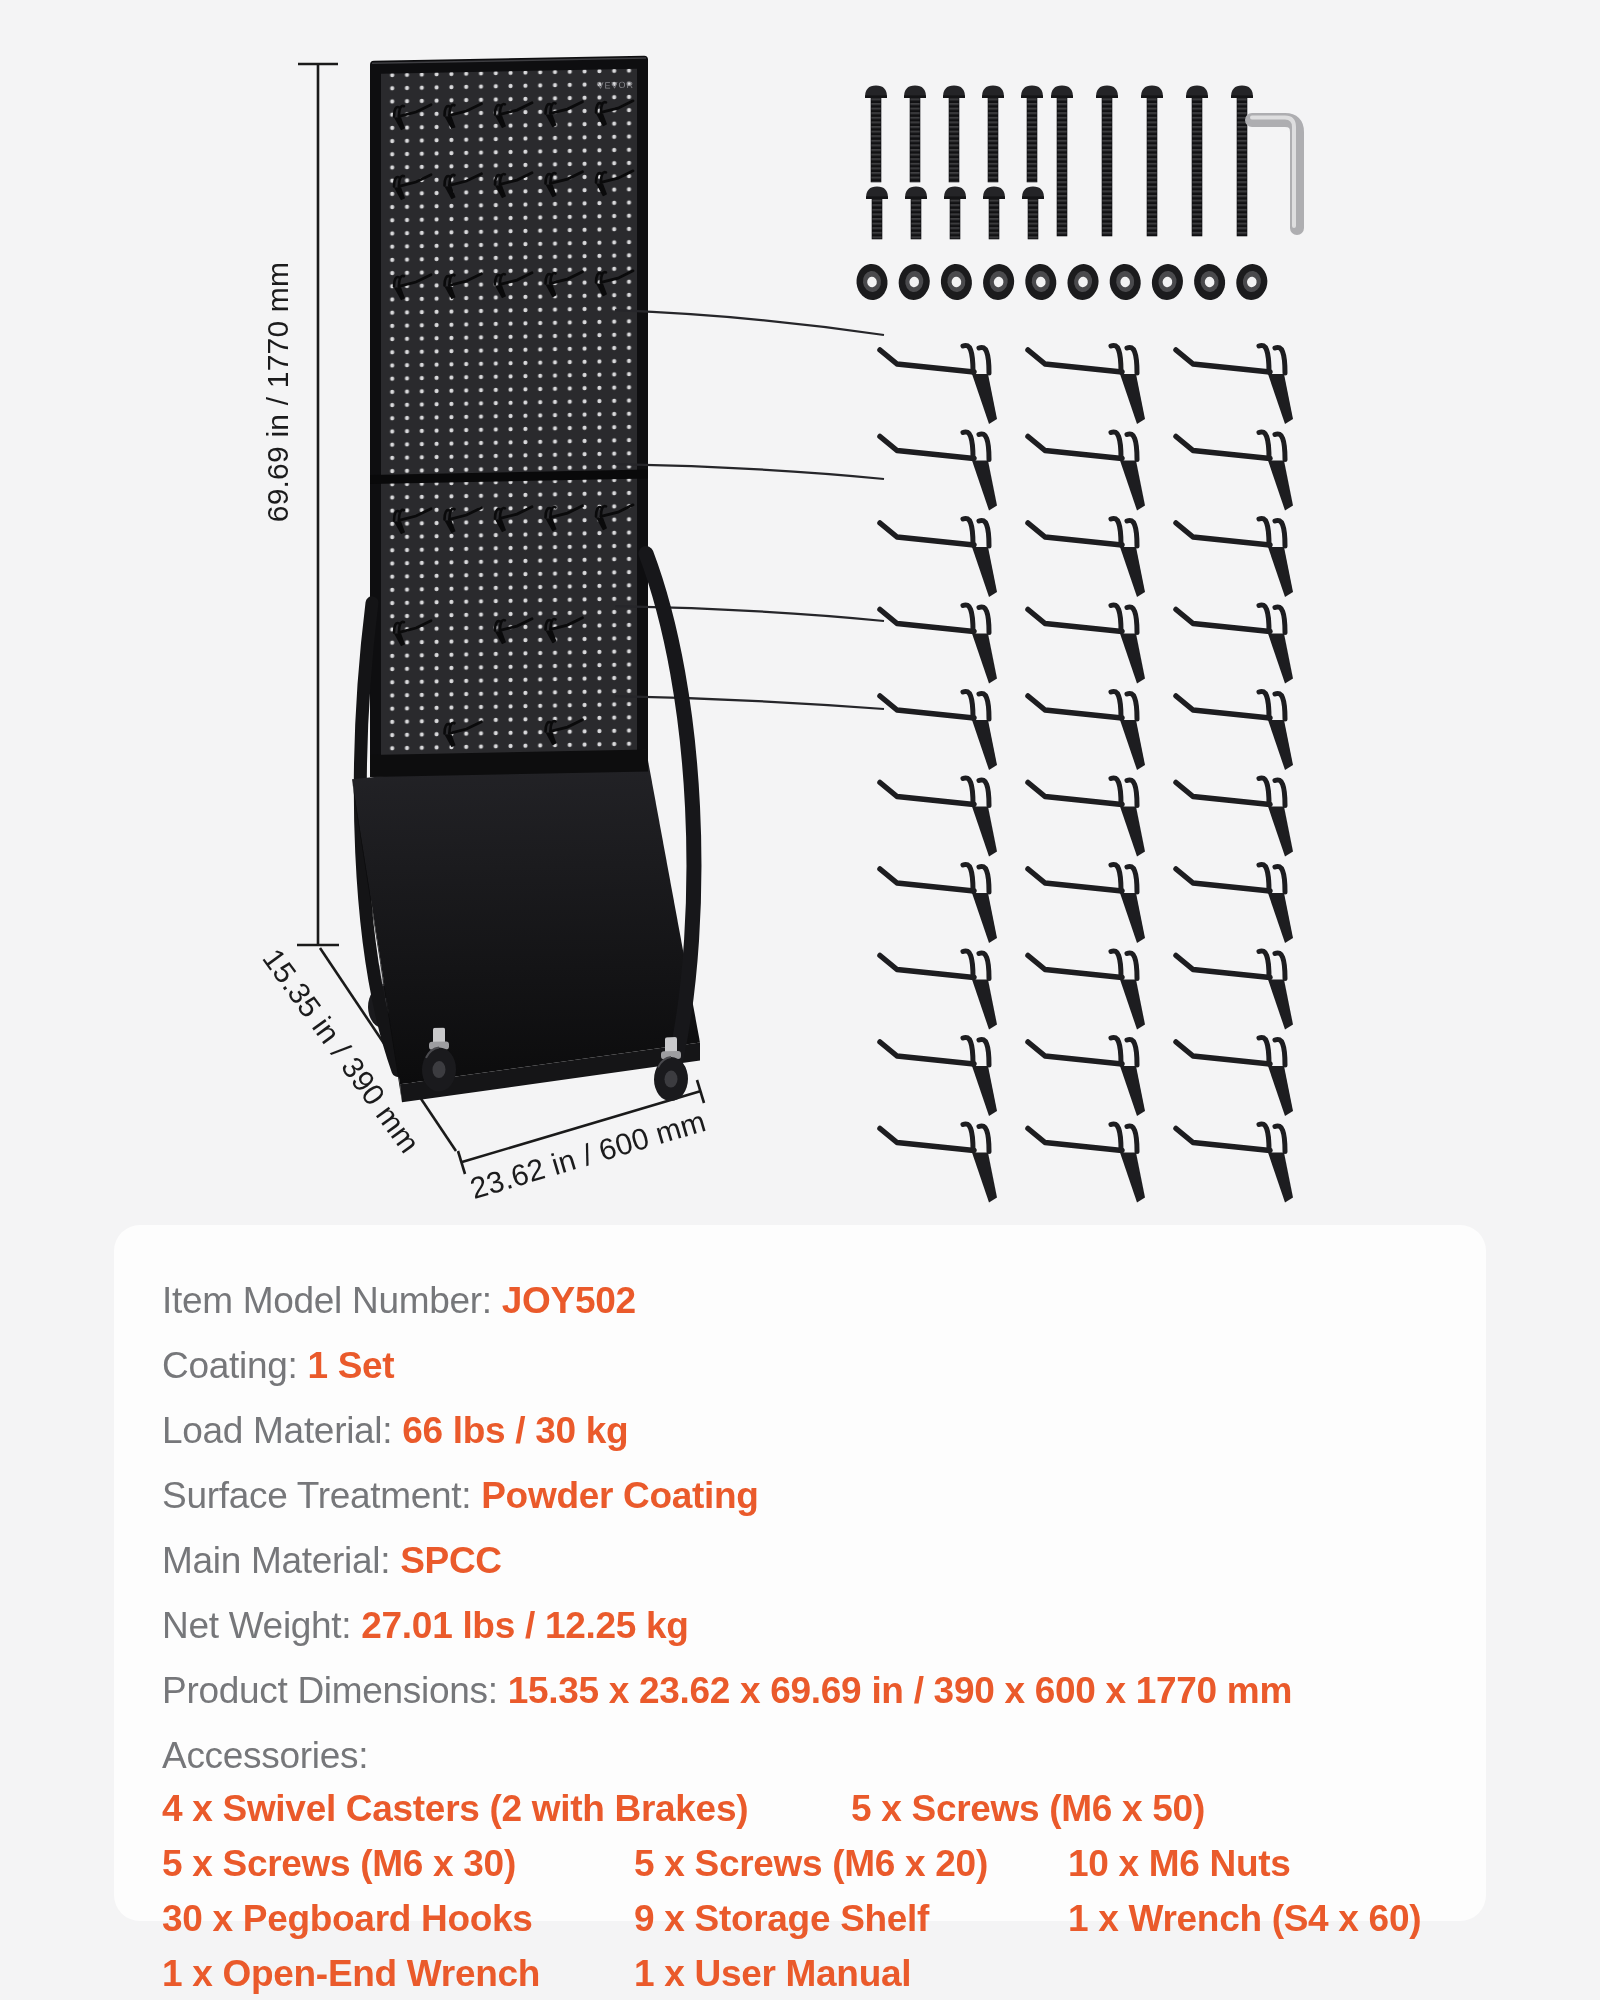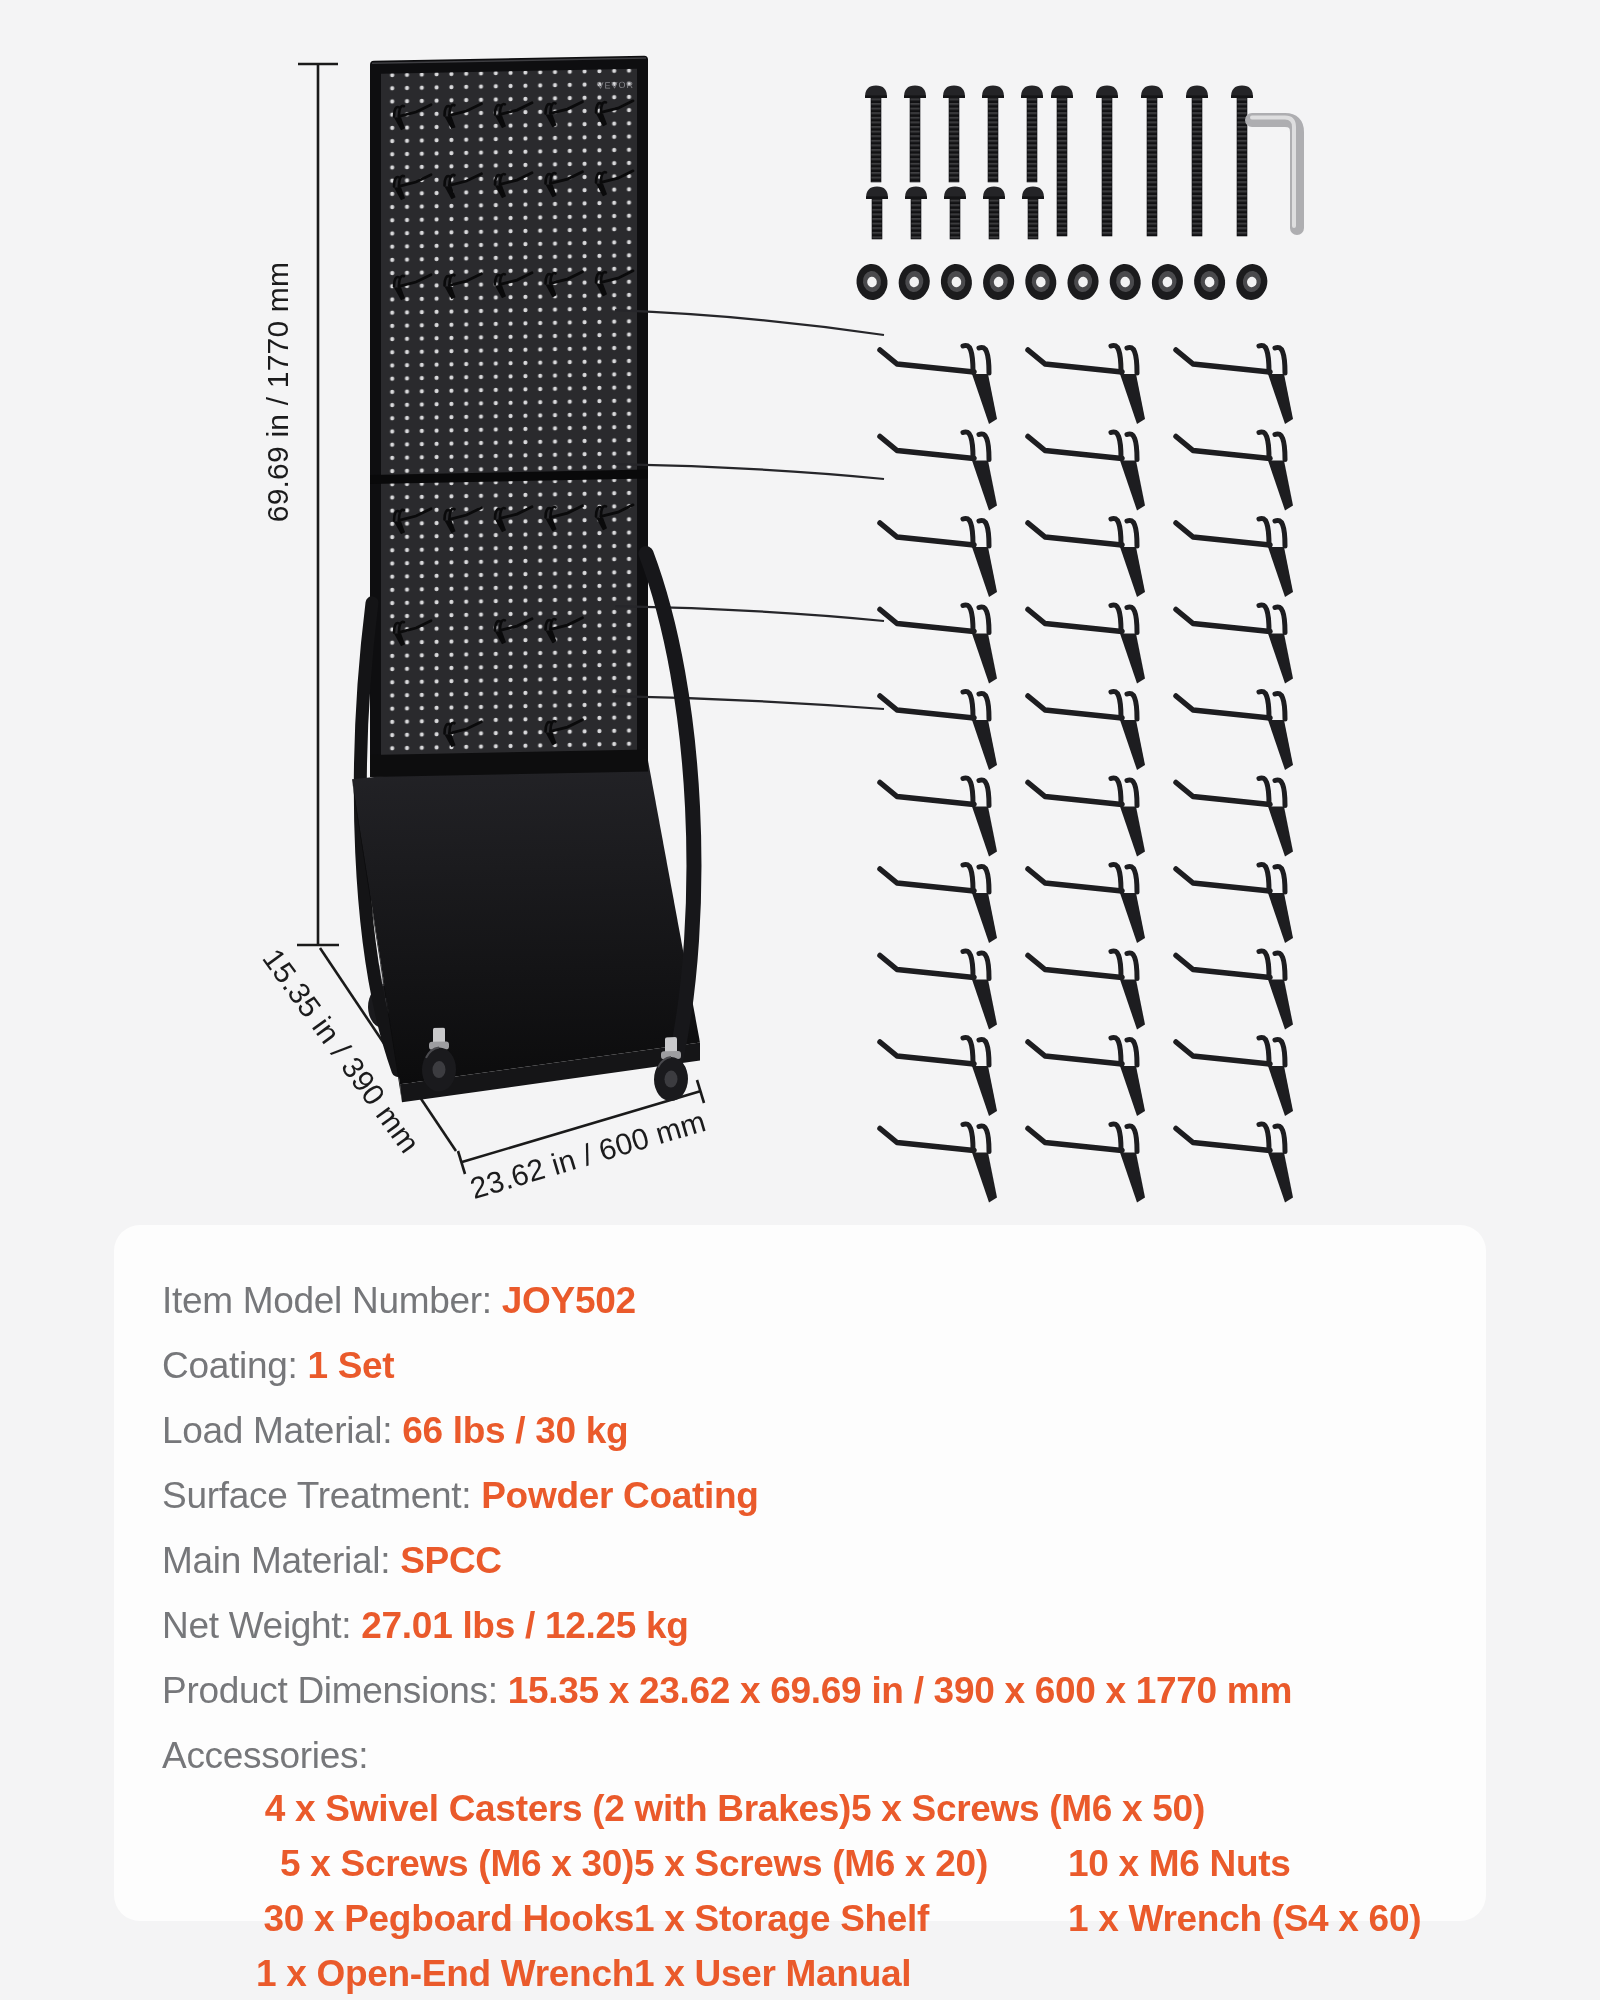--- a/index.html
+++ b/index.html
@@ -16,21 +16,21 @@
   .dim-w{left:588px;top:1155px;transform:translate(-50%,-50%) rotate(-16.5deg);}
 
   
   .spec-panel{position:absolute;left:114px;top:1225px;width:1372px;height:696px;
     background:#fdfdfd;border-radius:26px;box-sizing:border-box;padding:36px 40px 0 48px;}
   .spec-line{font-size:37px;line-height:51px;letter-spacing:-.3px;white-space:nowrap;margin-top:14px;}
   .spec-line .lbl{color:#76777a;}
   .spec-line .val{color:#ea5a2b;font-weight:700;}
   .acc-row{font-size:37px;line-height:55px;letter-spacing:-.3px;color:#ea5a2b;font-weight:700;white-space:nowrap;}
   .acc-row span{display:inline-block;}
-  .acc-row .c0{width:472px;text-align:right;}
+  .acc-row .c0{width:472px;}
   .acc-row .c1{width:434px;}
   .acc-row.row0 .c0{width:689px;}
 </style>
 </head>
 <body>
 
 <div class="page">
 
   <svg class="gfx" viewBox="0 0 1600 1210" xmlns="http://www.w3.org/2000/svg">
     <defs>
@@ -309,18 +309,18 @@
         <div class="spec-line"><span class="lbl">Load Material: </span><span class="val">66 lbs / 30 kg</span></div>
         <div class="spec-line"><span class="lbl">Surface Treatment: </span><span class="val">Powder Coating</span></div>
         <div class="spec-line"><span class="lbl">Main Material: </span><span class="val">SPCC</span></div>
         <div class="spec-line"><span class="lbl">Net Weight: </span><span class="val">27.01 lbs / 12.25 kg</span></div>
         <div class="spec-line"><span class="lbl">Product Dimensions: </span><span class="val">15.35 x 23.62 x 69.69 in / 390 x 600 x 1770 mm</span></div>
         <div class="spec-line"><span class="lbl">Accessories:</span><span class="val"></span></div>
       </div>
     <div>
         <div class="acc-row row0"><span class="c0">4 x Swivel Casters (2 with Brakes)</span><span class="c1">5 x Screws (M6 x 50)</span></div>
         <div class="acc-row row1"><span class="c0">5 x Screws (M6 x 30)</span><span class="c1">5 x Screws (M6 x 20)</span><span class="c2">10 x M6 Nuts</span></div>
-        <div class="acc-row row2"><span class="c0">30 x Pegboard Hooks</span><span class="c1">1 x Storage Shelf</span><span class="c2">1 x Wrench (S4 x 60)</span></div>
+        <div class="acc-row row2"><span class="c0">30 x Pegboard Hooks</span><span class="c1">9 x Storage Shelf</span><span class="c2">1 x Wrench (S4 x 60)</span></div>
         <div class="acc-row row3"><span class="c0">1 x Open-End Wrench</span><span class="c1">1 x User Manual</span></div>
       </div>
   </div>
 
 </div>
 
 </body></html>

